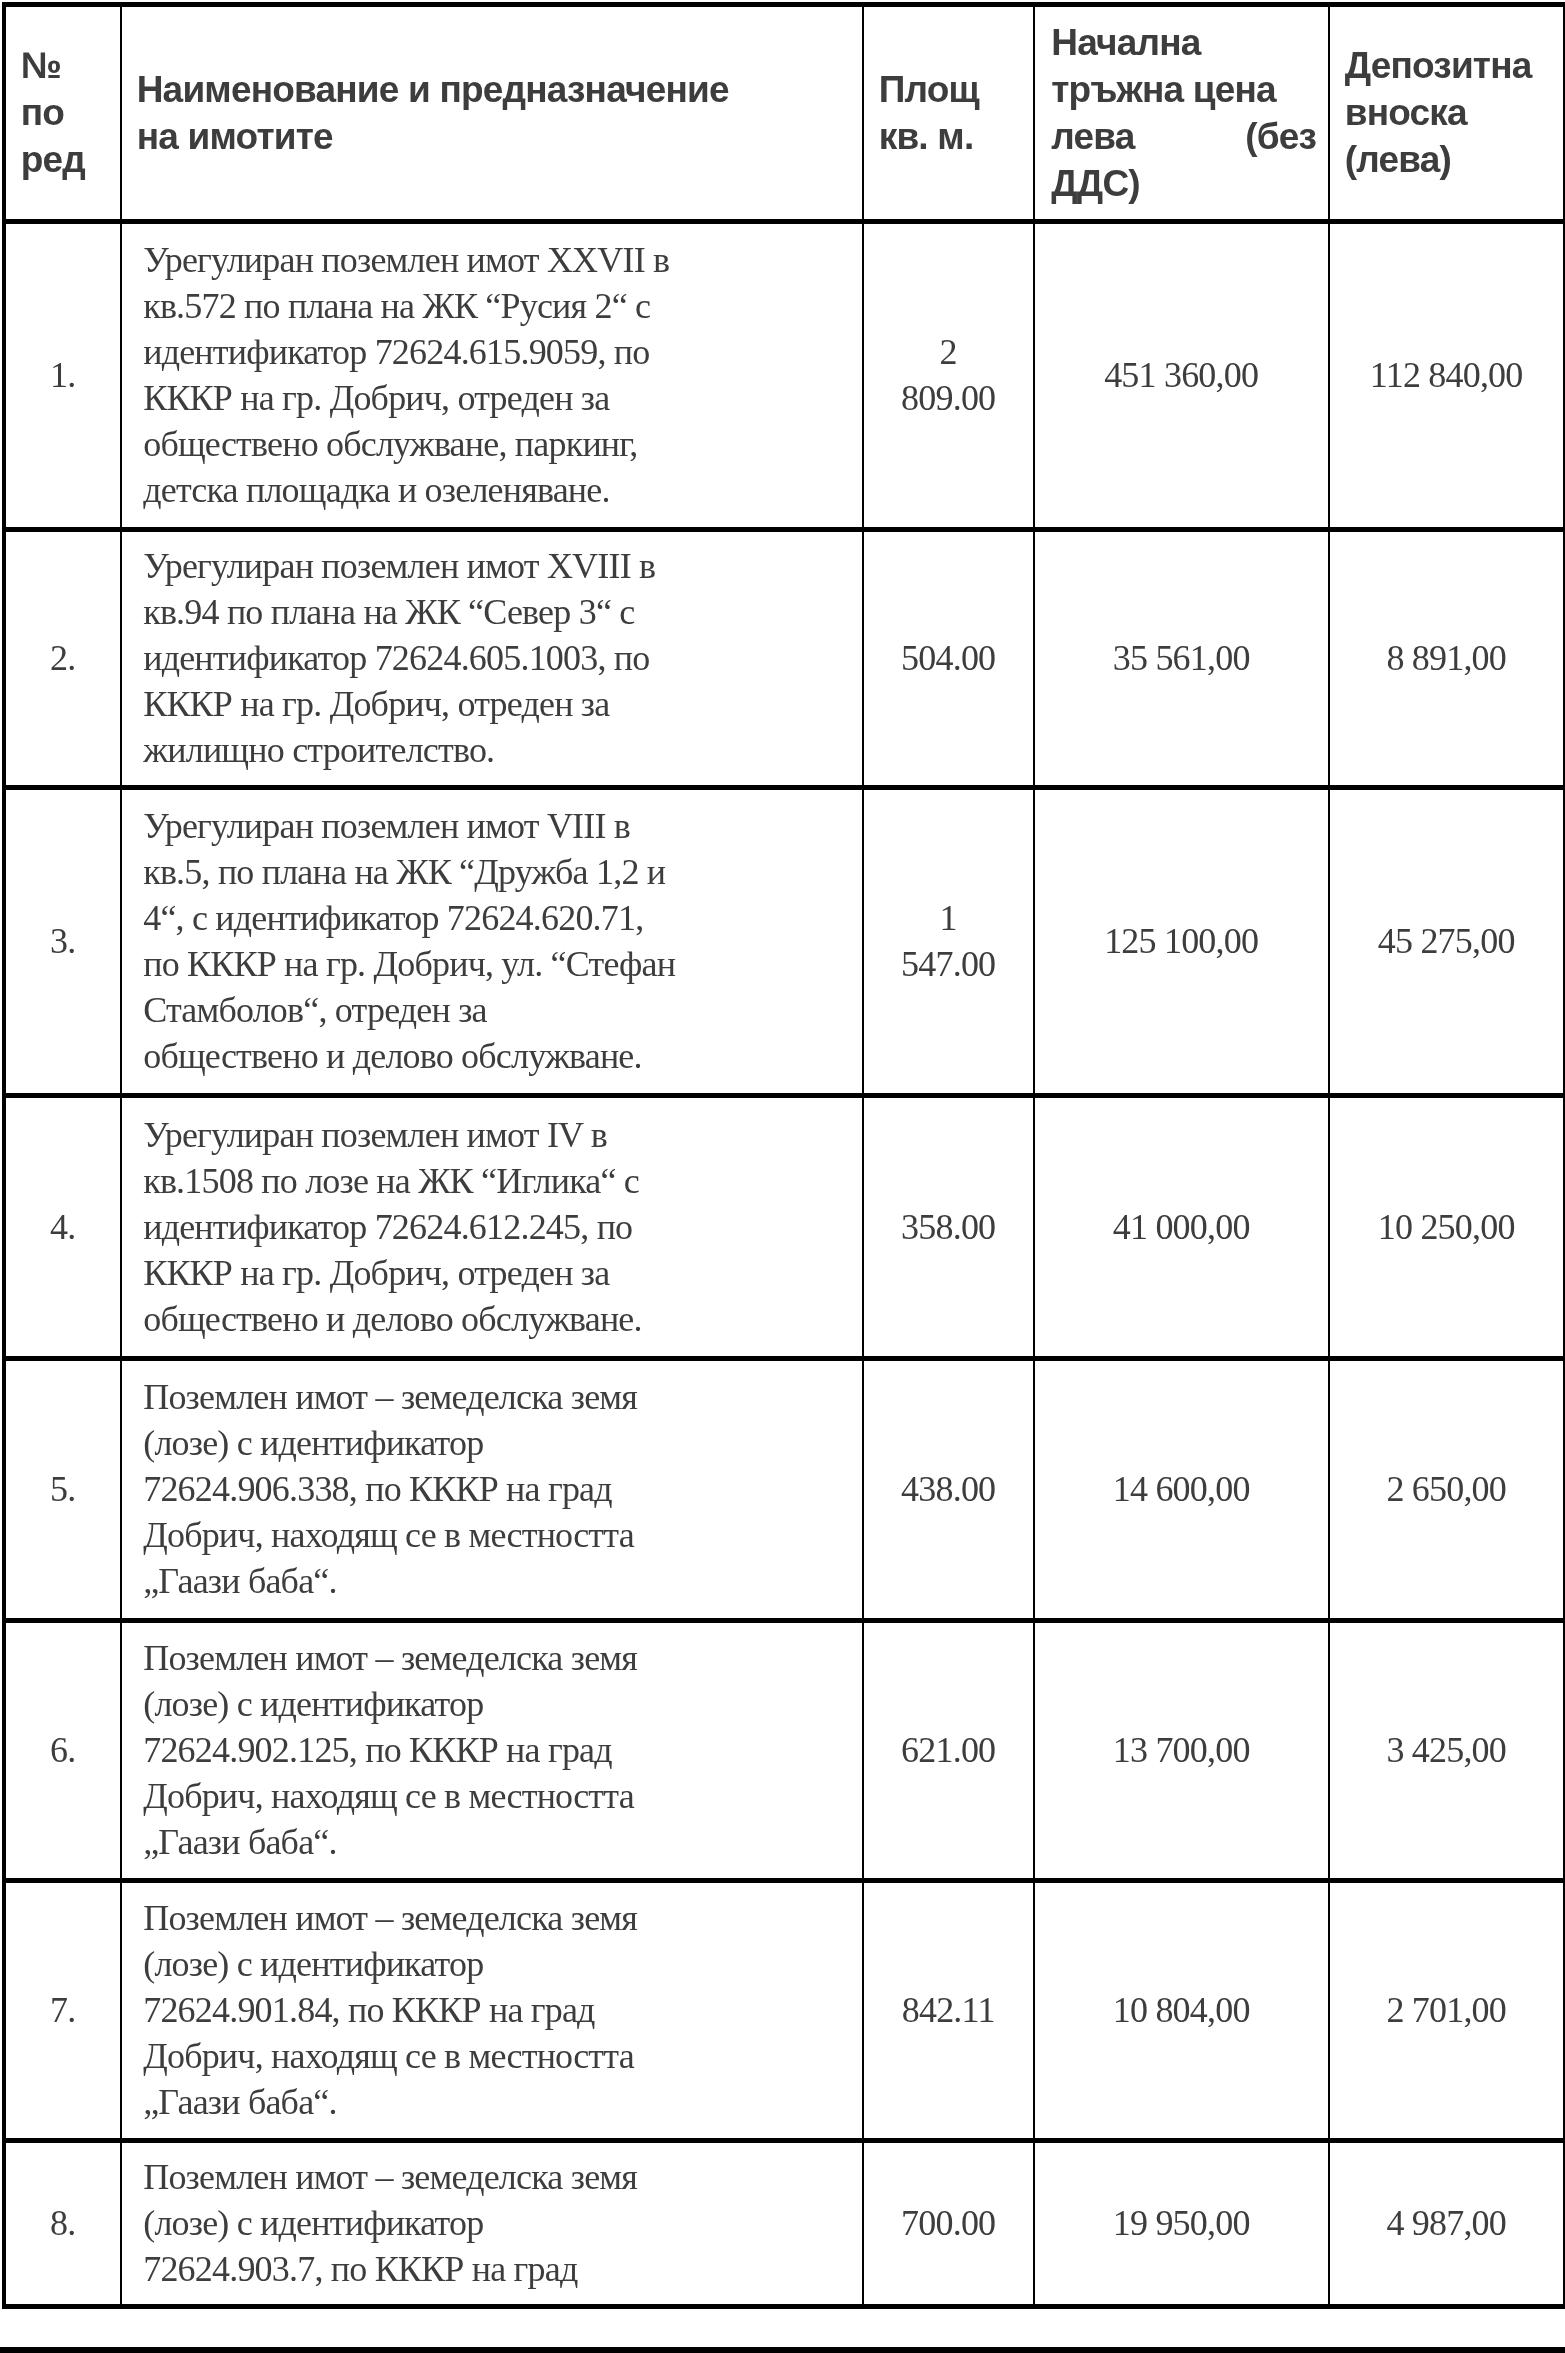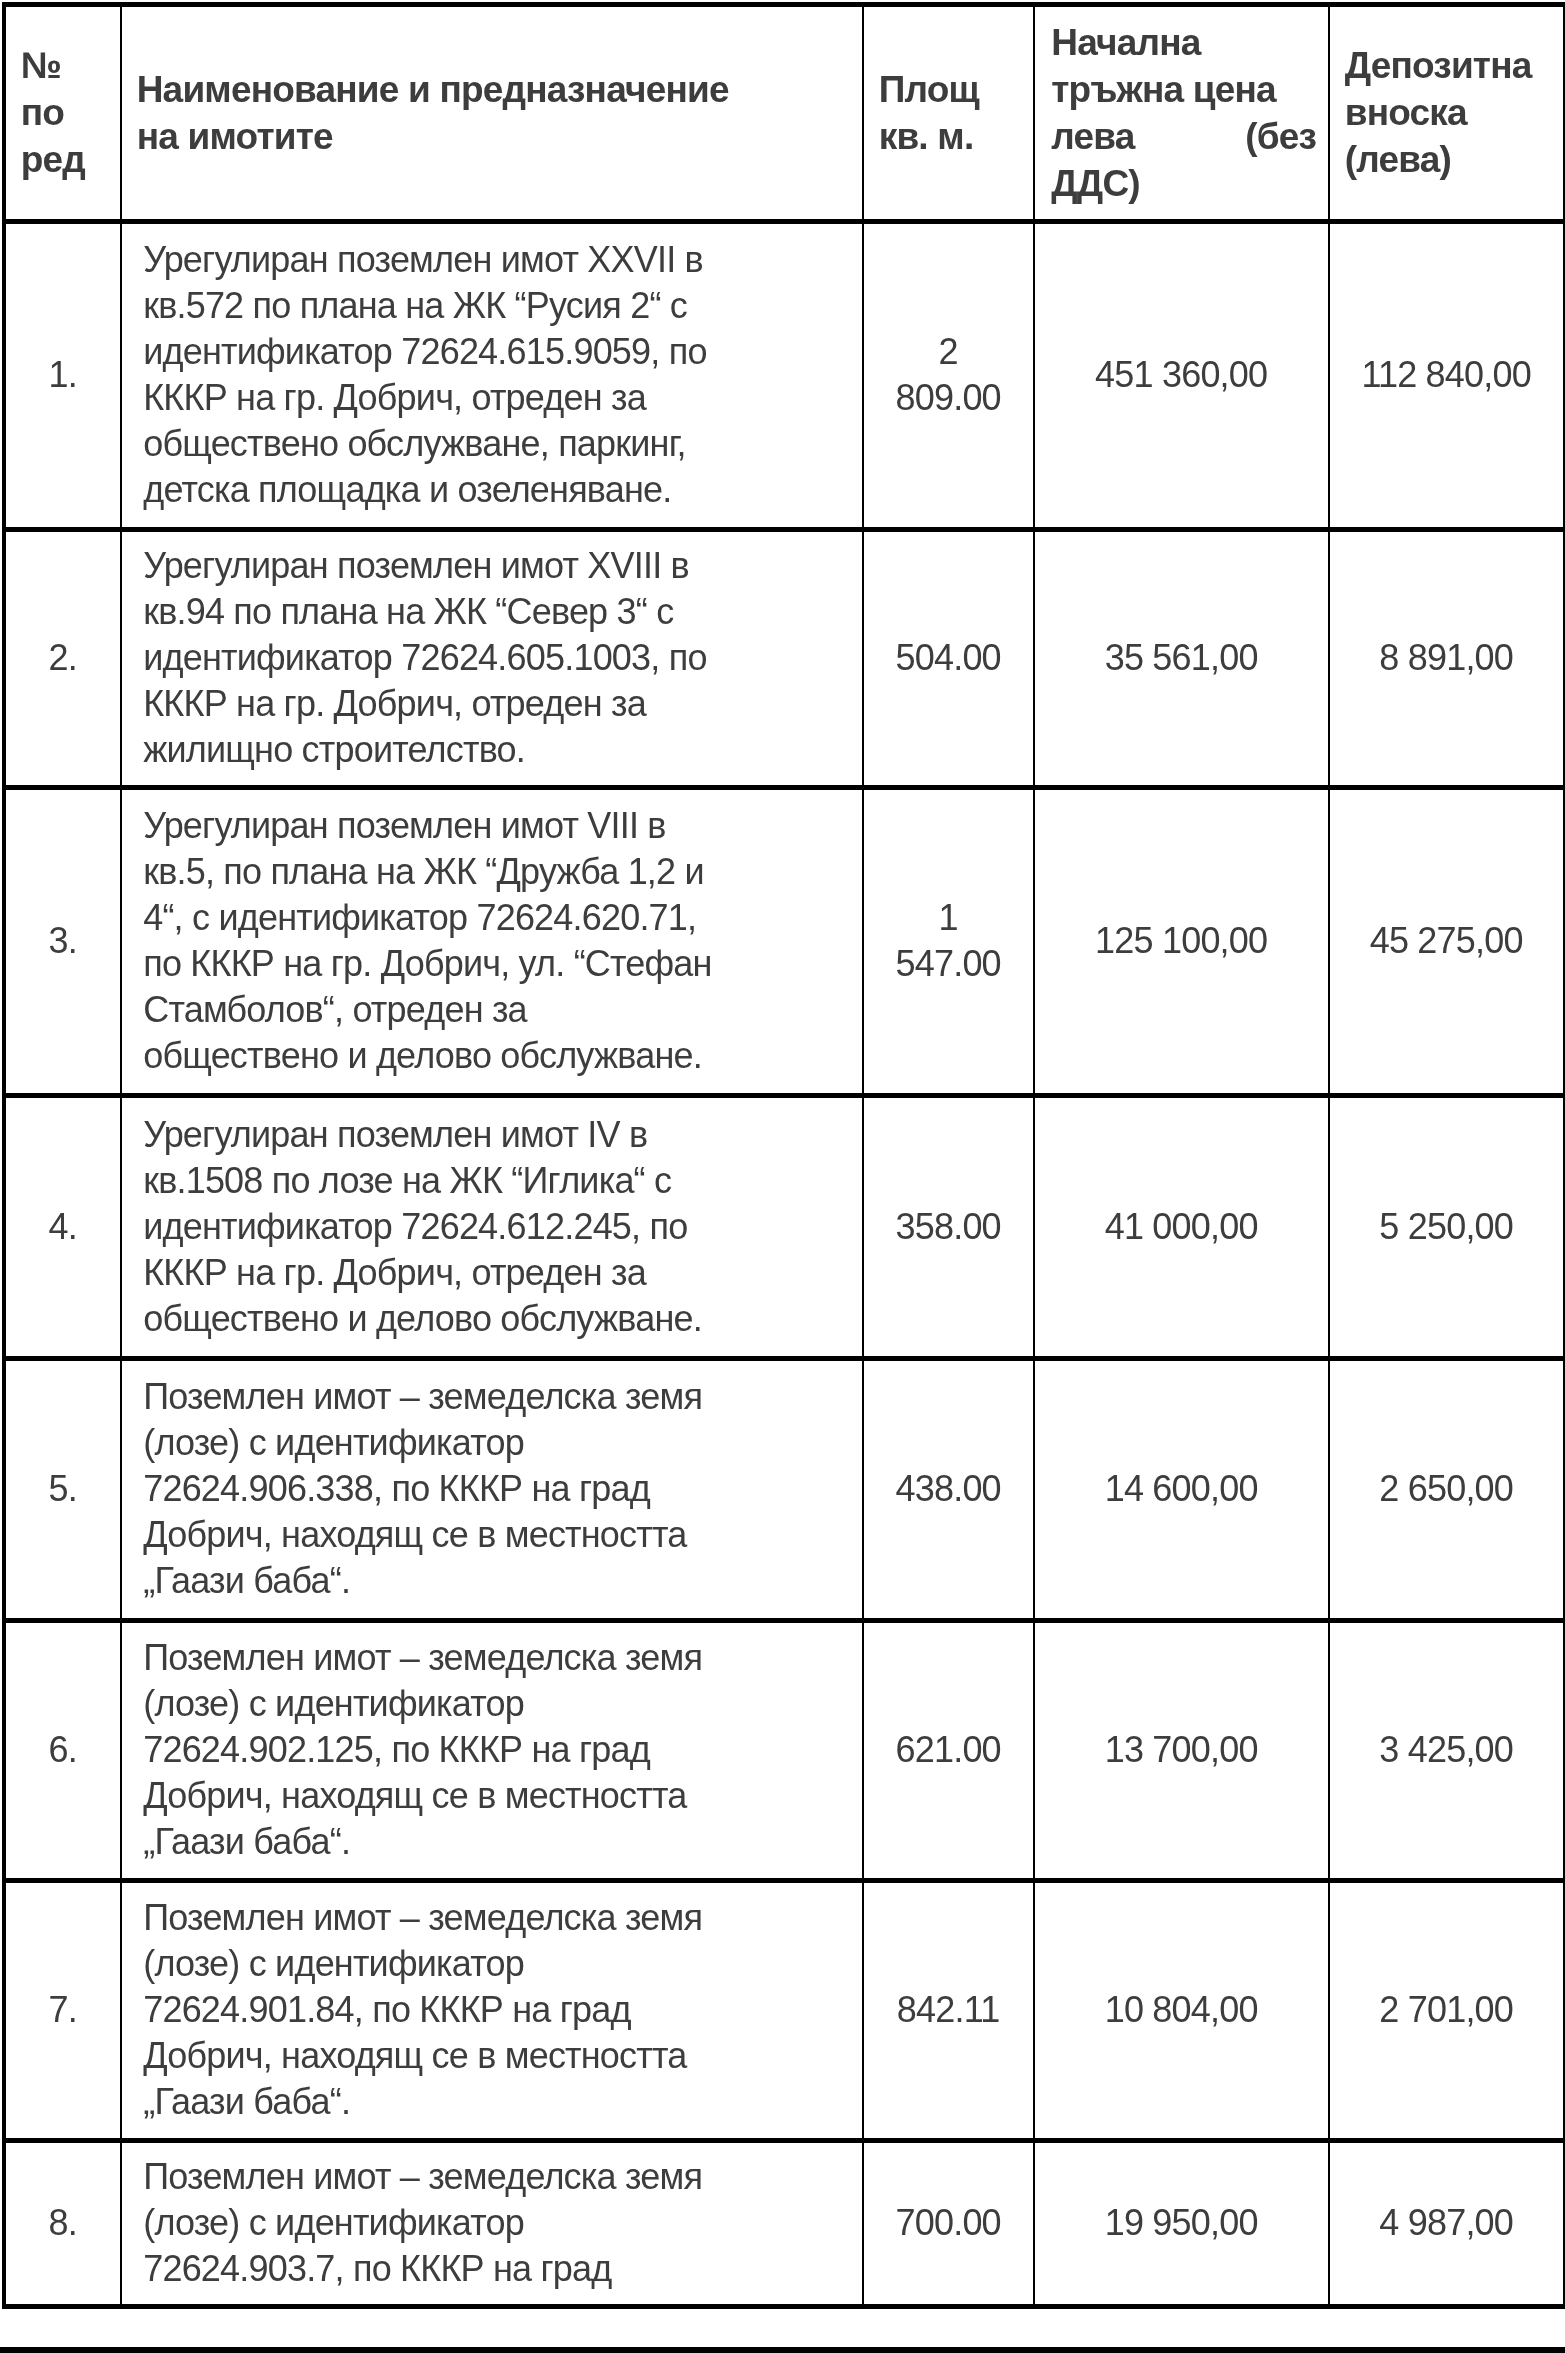--- a/index.html
+++ b/index.html
@@ -65,20 +65,21 @@
     display: flex;
     justify-content: space-between;
   }
 
   
   .auction td {
     font-size: 36px;
     line-height: 46px;
     letter-spacing: -0.8px;
     color: #3d3d3d;
+    font-family: Liberation Serif, serif;
   }
   td.c-num, td.c-area, td.c-price, td.c-dep {
     text-align: center;
   }
   td.c-name .tpad {
     text-align: left;
     padding: 11.6px 10px 11.6px 21.5px;
   }
   .bottom-cut {
     position: absolute;
@@ -180,21 +181,21 @@
         <td class="c-num">4.</td>
         <td class="c-name">
             <div class="tpad pre">Урегулиран поземлен имот IV в
 кв.1508 по лозе на ЖК “Иглика“ с
 идентификатор 72624.612.245, по
 КККР на гр. Добрич, отреден за
 обществено и делово обслужване.</div>
           </td>
         <td class="c-area pre">358.00</td>
         <td class="c-price">41 000,00</td>
-        <td class="c-dep">5 250,00</td>
+        <td class="c-dep">10 250,00</td>
       </tr>
       <tr class="r-5">
         <td class="c-num">5.</td>
         <td class="c-name">
             <div class="tpad pre">Поземлен имот – земеделска земя
 (лозе) с идентификатор
 72624.906.338, по КККР на град
 Добрич, находящ се в местността
 „Гаази баба“.</div>
           </td>

